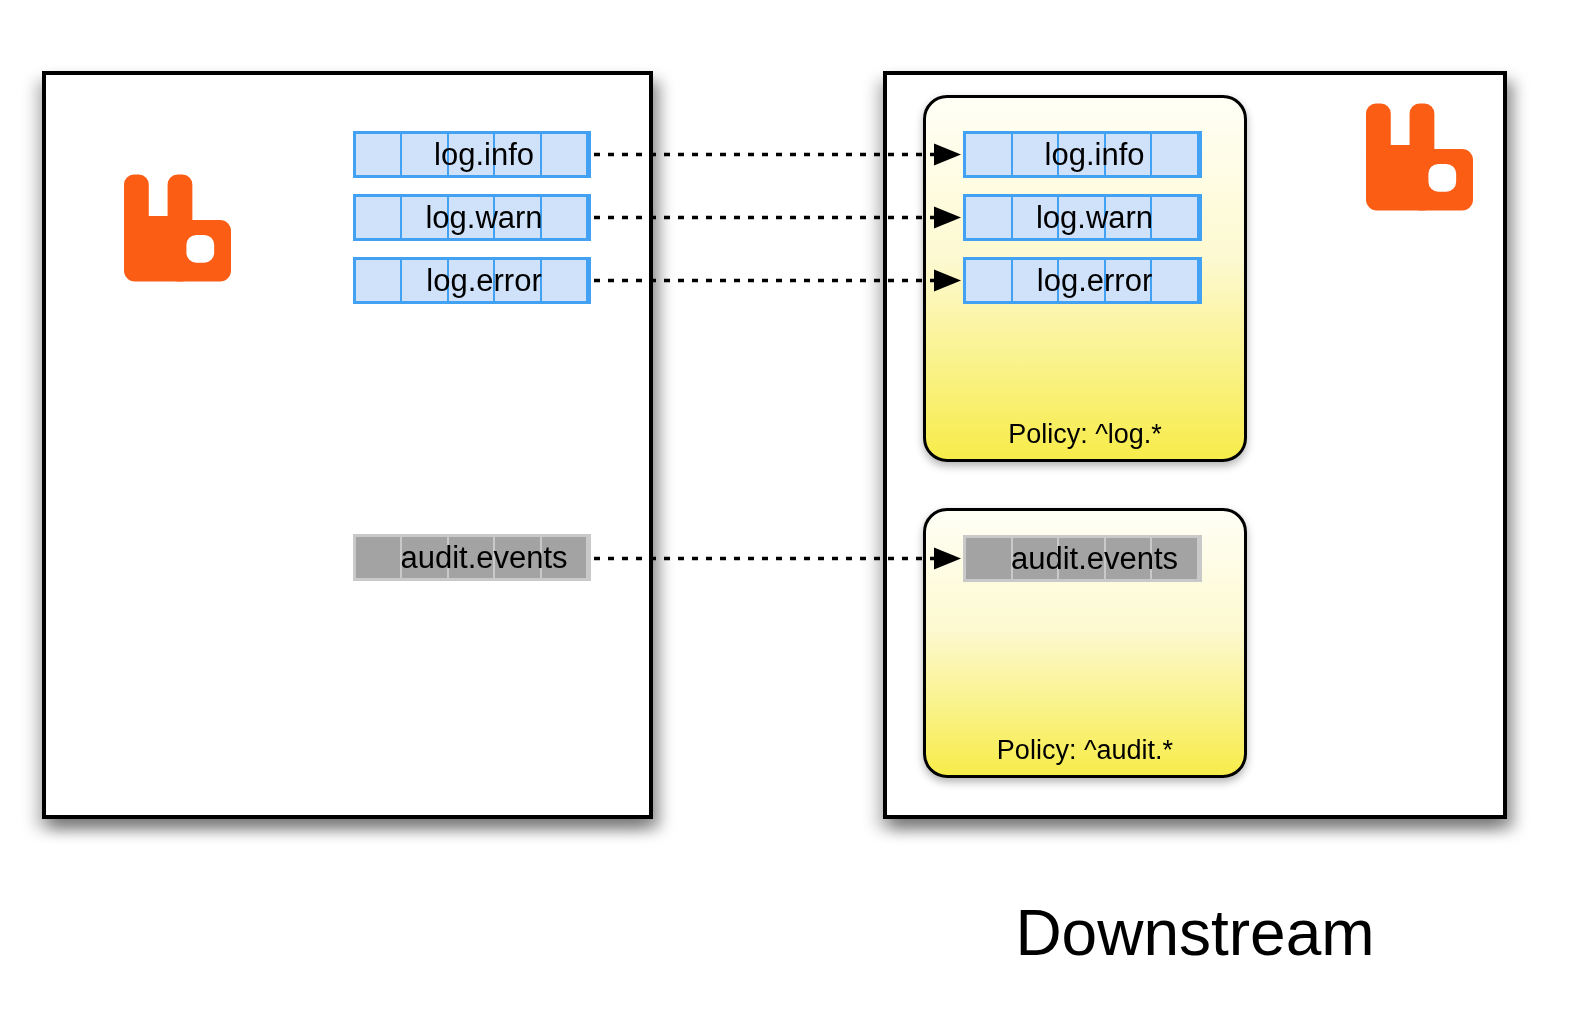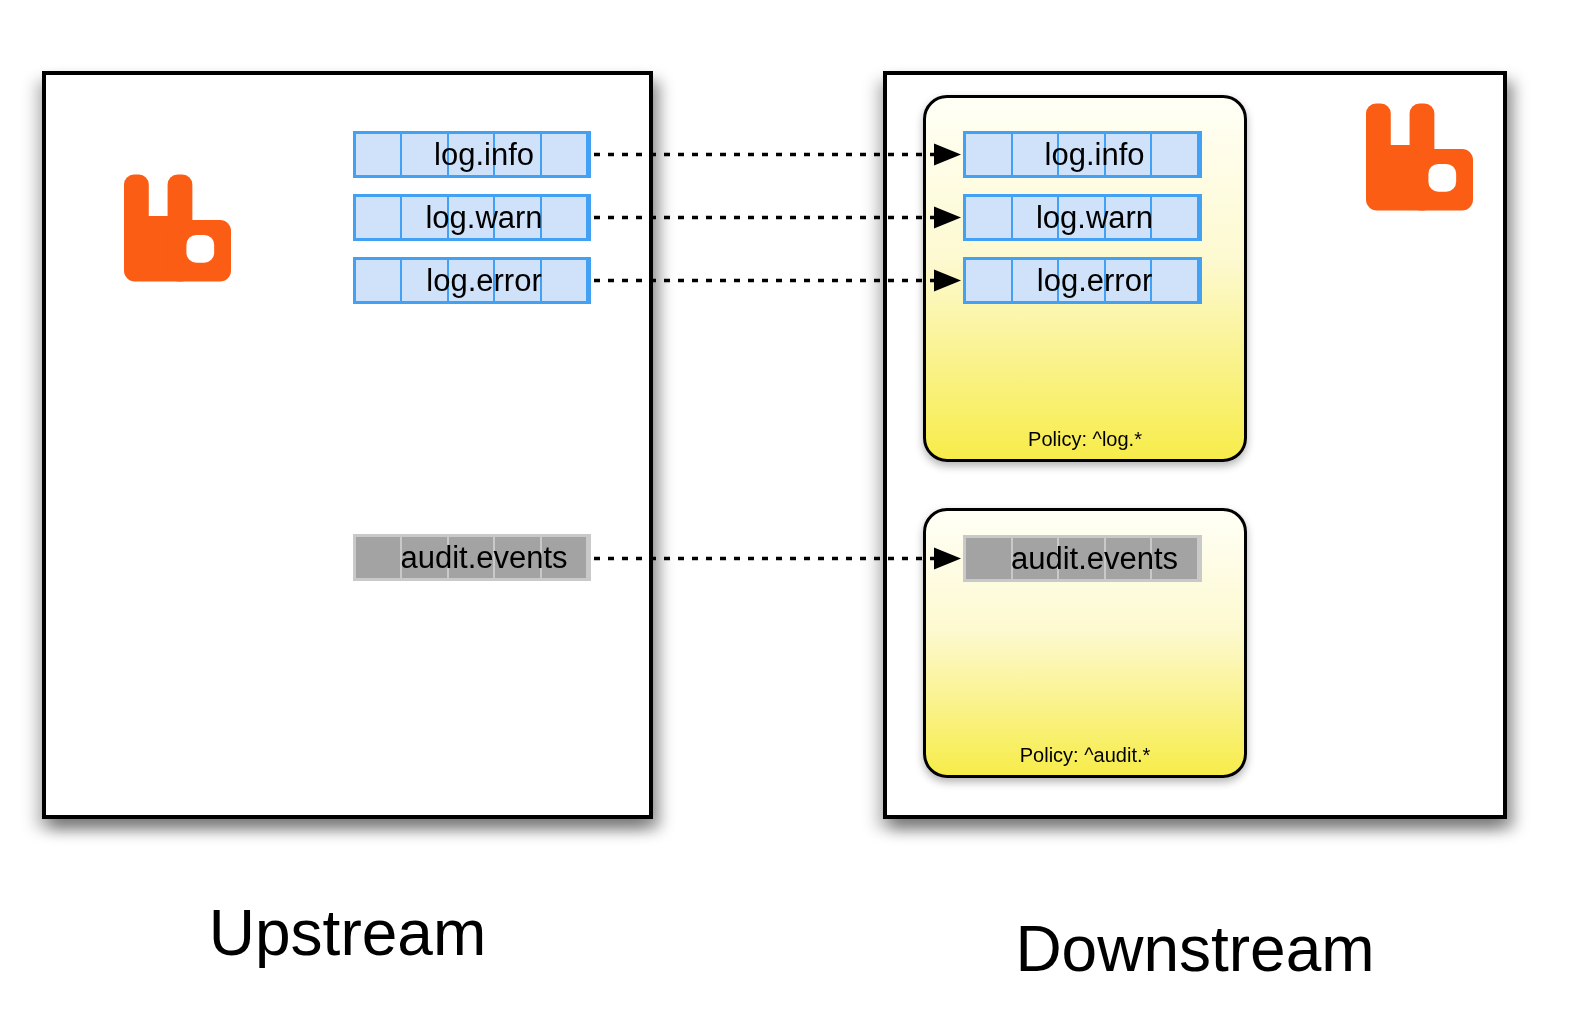--- a/index.html
+++ b/index.html
@@ -53,34 +53,34 @@
   .policy {
     position:absolute; box-sizing:border-box;
     border:3.5px solid #000; border-radius:24px;
     background:linear-gradient(180deg, #fffff6 0%, #fdf9d0 45%, #f7ec4a 100%);
     box-shadow: 0 4px 8px rgba(0,0,0,0.30);
   }
   .policy.p1 { left:923px; top:95px;  width:324px; height:367px; }
   .policy.p2 { left:923px; top:508px; width:324px; height:270px;padding-left:48px; }
   .policy .plabel {
     position:absolute; left:0; right:0; bottom:9px;
-    text-align:center; font-size:20px; line-height:1.1; white-space:nowrap;
+    text-align:center; font-size:27px; line-height:1.1; white-space:nowrap;
   }
 
   
   .overlay { position:absolute; left:0; top:0; pointer-events:none; }
 
   
   .caption {
     position:absolute; top:893px; height:80px;
     display:flex; align-items:center; justify-content:center;
     font-size:64px; line-height:1; white-space:nowrap;
   }
   .caption.up   { left:42px;  width:611px; }
-  .caption.down { left:883px; width:624px;margin-top:16px; }
+  .caption.down { left:883px; width:624px; }
 </style>
 </head>
 <body>
 
 <div class="canvas">
 
   <div class="broker upstream">
     <svg class="logo left" viewBox="0 0 108 108" aria-hidden="true">
       <g fill="#fb5d15">
         <rect x="0" y="0" width="25" height="72" rx="10"></rect>
@@ -185,16 +185,15 @@
       <line x1="594" y1="558.5" x2="934" y2="558.5"></line>
     </g>
     <g fill="#000">
       <polygon points="934,143.5 961,154.5 934,165.5"></polygon>
       <polygon points="934,206.5 961,217.5 934,228.5"></polygon>
       <polygon points="934,269.5 961,280.5 934,291.5"></polygon>
       <polygon points="934,547.5 961,558.5 934,569.5"></polygon>
     </g>
   </svg>
 
-  <div class="caption up">Upstream</div>
   <div class="caption down">Downstream</div>
 
 </div>
 
 </body></html>

